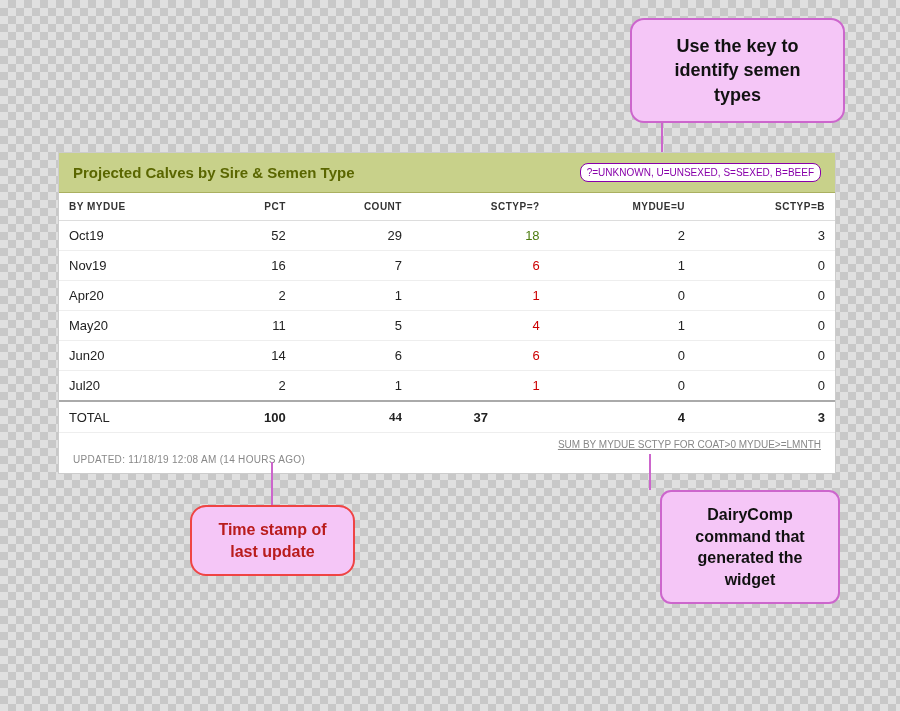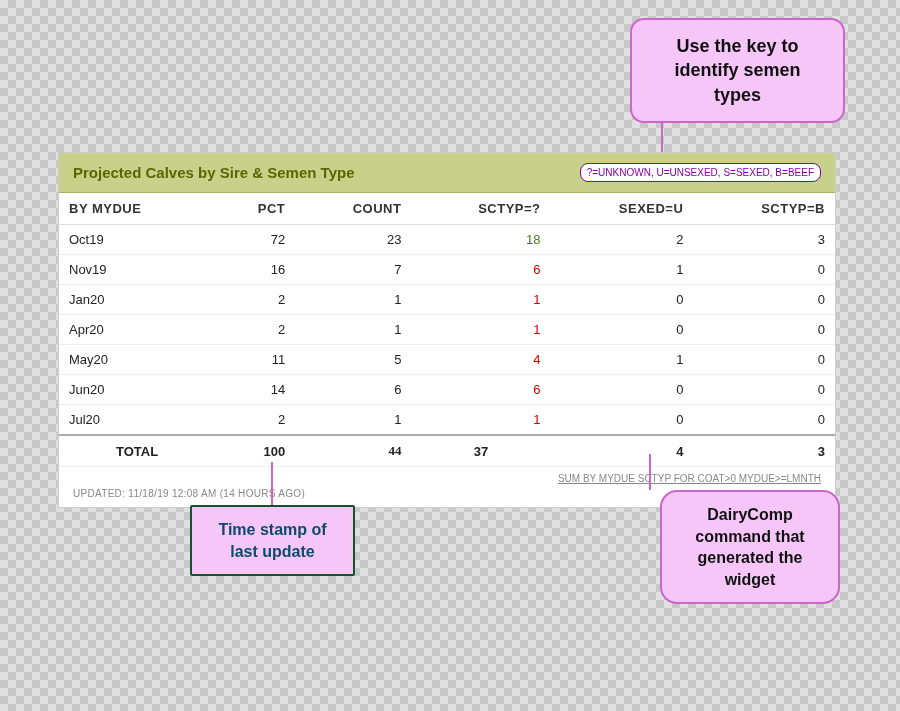--- a/index.html
+++ b/index.html
@@ -68,21 +68,21 @@
 
     thead tr {
       border-bottom: 1px solid #ddd;
     }
 
     thead th {
       padding: 8px 10px;
       text-align: left;
       font-weight: bold;
       color: #333;
-      font-size: 13px;
+      font-size: 10px;
       letter-spacing: 0.5px;
     }
 
     thead th:not(:first-child) {
       text-align: right;
     }
 
     tbody tr {
       border-bottom: 1px solid #eee;
     }
@@ -144,39 +144,39 @@
       line-height: 1.35;
       z-index: 10;
     }
 
     .callout-bl {
       position: absolute;
       top: 505px;
       left: 190px;
       width: 165px;
       background: #f5c6f7;
-      border: 2px solid #14532d;
-      border-radius: 2px;
+      border: 2px solid #ef4444;
+      border-radius: 16px;
       padding: 12px 14px;
       text-align: center;
       font-size: 16px;
       font-weight: bold;
-      color: #0c4a6e;
+      color: #b91c1c;
       line-height: 1.35;
       z-index: 10;
     }
 
     .callout-br {
       position: absolute;
       top: 490px;
       right: 60px;
       width: 180px;
       background: #f5c6f7;
       border: 2px solid #cc66cc;
-      border-radius: 17px;
+      border-radius: 11px;
       padding: 12px 14px;
       text-align: center;
       font-size: 16px;
       font-weight: bold;
       color: #111;
       line-height: 1.35;
       z-index: 10;
     }
 
     
@@ -226,51 +226,43 @@
       <span class="widget-key">?=UNKNOWN, U=UNSEXED, S=SEXED, B=BEEF</span>
     </div>
 
     <table>
       <thead>
         <tr>
           <th>BY MYDUE</th>
           <th>PCT</th>
           <th>COUNT</th>
           <th>SCTYP=?</th>
-          <th>SEXED=U</th>
+          <th>MYDUE=U</th>
           <th>SCTYP=B</th>
         </tr>
       </thead>
       <tbody id="table-body">
 
       <tr>
       <td>Oct19</td>
-      <td>72</td>
-      <td>23</td>
+      <td>52</td>
+      <td>29</td>
       <td style="color:#4d7c0f;">18</td>
       <td>2</td>
       <td>3</td>
     </tr>
           <tr>
       <td>Nov19</td>
       <td>16</td>
       <td>7</td>
       <td style="color:#cc0000;">6</td>
       <td>1</td>
       <td>0</td>
     </tr>
           <tr>
-      <td>Jan20</td>
-      <td>2</td>
-      <td>1</td>
-      <td style="color:#cc0000;">1</td>
-      <td>0</td>
-      <td>0</td>
-    </tr>
-          <tr>
       <td>Apr20</td>
       <td>2</td>
       <td>1</td>
       <td style="color:#cc0000;">1</td>
       <td>0</td>
       <td>0</td>
     </tr>
           <tr>
       <td>May20</td>
       <td>11</td>
@@ -289,21 +281,21 @@
     </tr>
           <tr>
       <td>Jul20</td>
       <td>2</td>
       <td>1</td>
       <td style="color:#cc0000;">1</td>
       <td>0</td>
       <td>0</td>
     </tr>
           <tr style="border-top: 2px solid rgb(170, 170, 170);">
-    <td style="font-weight:bold;text-align:center;">TOTAL</td>
+    <td style="font-weight:normal;">TOTAL</td>
     <td style="font-weight:bold;text-align:right;">100</td>
     <td style="font-weight:bold;text-align:right;font-family:Liberation Serif, serif;">44</td>
     <td style="font-weight:bold;text-align:center;">37</td>
     <td style="font-weight:bold;text-align:right;">4</td>
     <td style="font-weight:bold;text-align:right;">3</td>
   </tr>
         </tbody>
     </table>
 
     <div class="widget-footer">

